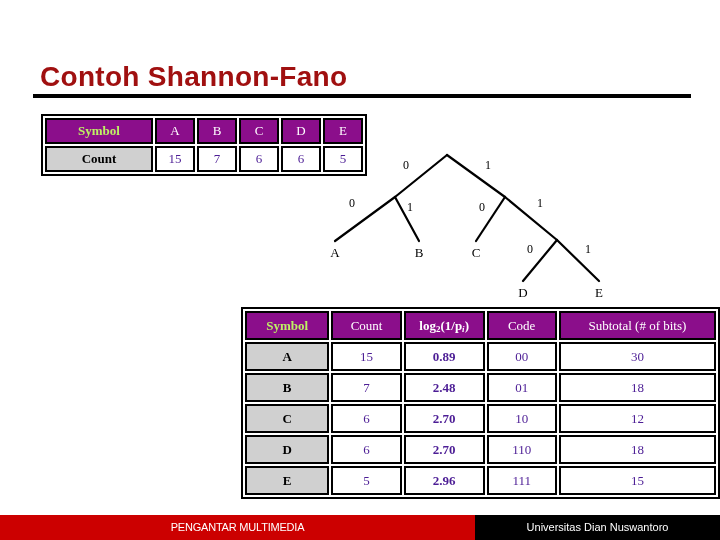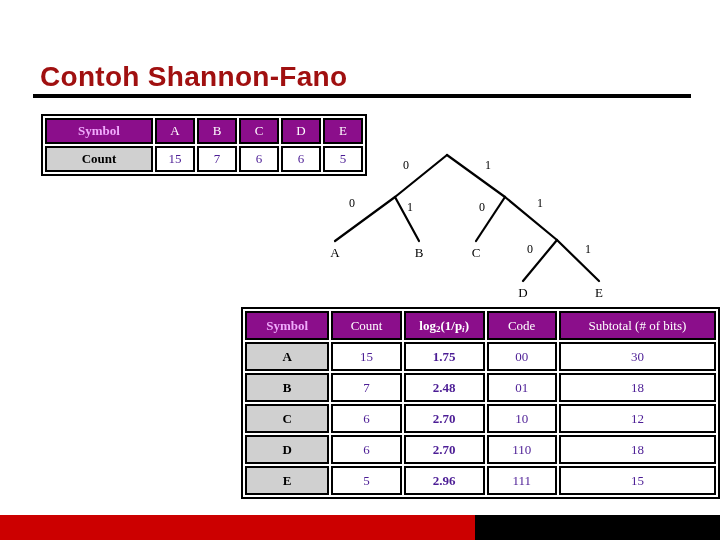--- a/index.html
+++ b/index.html
@@ -49,21 +49,21 @@
     border: 2px solid #000000;
     text-align: center;
     vertical-align: middle;
     font-size: 13px;
     color: #4c1d95;
     background: #ffffff;
     padding: 0;
   }
   .ppt-table td.hdr {
     background: #8B0E8B;
-    color: #f0abfc;
+    color: #bef264;
     font-weight: bold;
   }
   .ppt-table td.hdr-plain {
     background: #8B0E8B;
     color: #ffffff;
     font-weight: normal;
   }
   .ppt-table td.grayhdr {
     background: #D0D0D0;
     color: #000000;
@@ -231,21 +231,21 @@
       <td class="hdr c-sym">Symbol</td>
       <td class="hdr-plain c-count">Count</td>
       <td class="hdr-plain c-log"><span>log</span><span class="logsub">2</span><span>(1/p</span><span class="isub">i</span><span>)</span></td>
       <td class="hdr-plain c-code">Code</td>
       <td class="hdr-plain c-subtotal">Subtotal (# of bits)</td>
     </tr>
 
     <tr>
       <td class="grayhdr c-sym">A</td>
       <td class="c-count">15</td>
-      <td class="c-log">1.75</td>
+      <td class="c-log">0.89</td>
       <td class="c-code">00</td>
       <td class="c-subtotal">30</td>
     </tr>
     <tr>
       <td class="grayhdr c-sym">B</td>
       <td class="c-count">7</td>
       <td class="c-log">2.48</td>
       <td class="c-code">01</td>
       <td class="c-subtotal">18</td>
     </tr>
@@ -269,13 +269,15 @@
       <td class="c-log">2.96</td>
       <td class="c-code">111</td>
       <td class="c-subtotal">15</td>
     </tr>
   </tbody>
 </table>
 
 <div id="footer">
   <div id="footer-left"></div>
   <div id="footer-right"></div>
+  <div id="footer-left-text">PENGANTAR MULTIMEDIA</div>
+  <div id="footer-right-text">Universitas Dian Nuswantoro</div>
 </div>
 
 </body></html>

